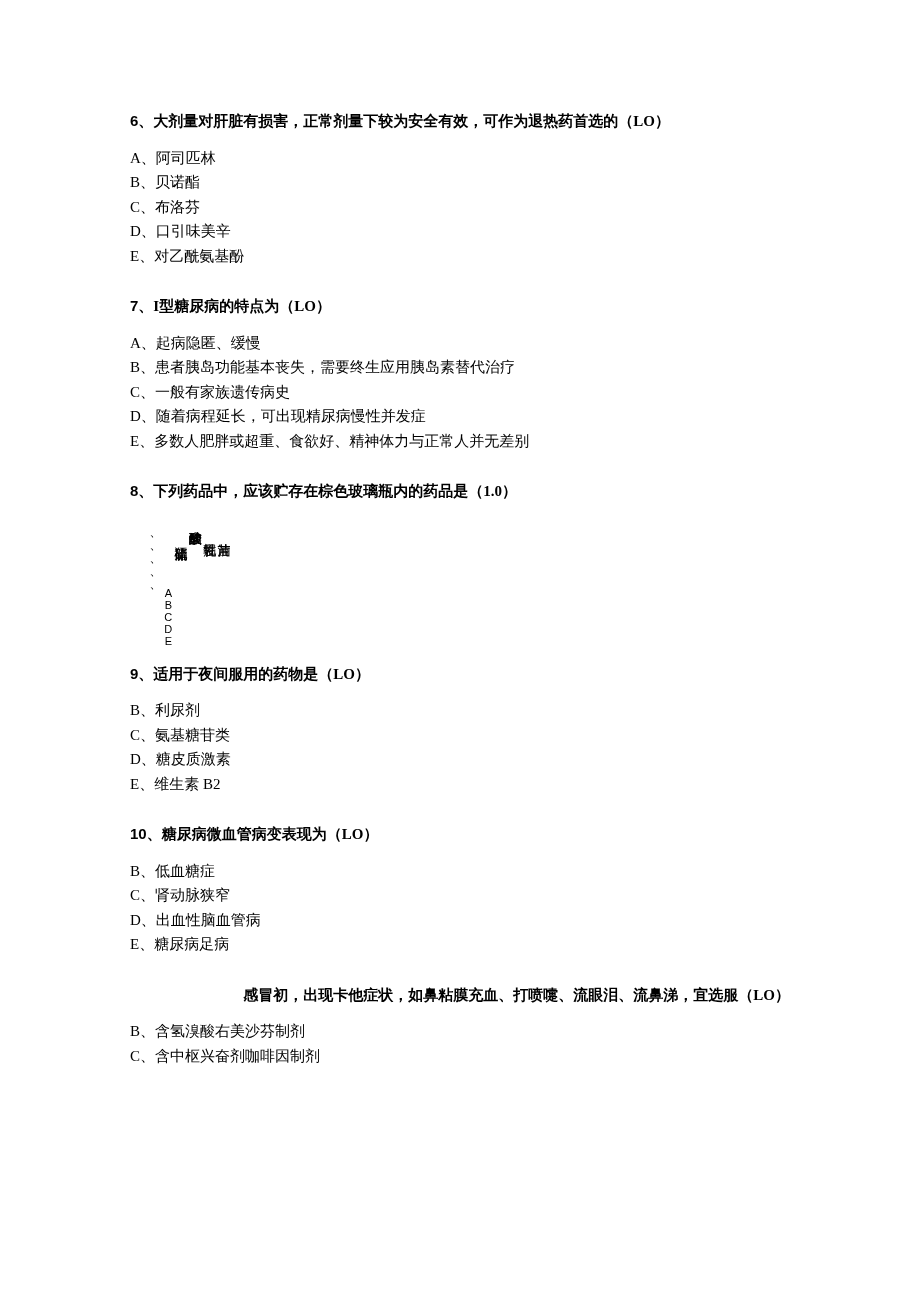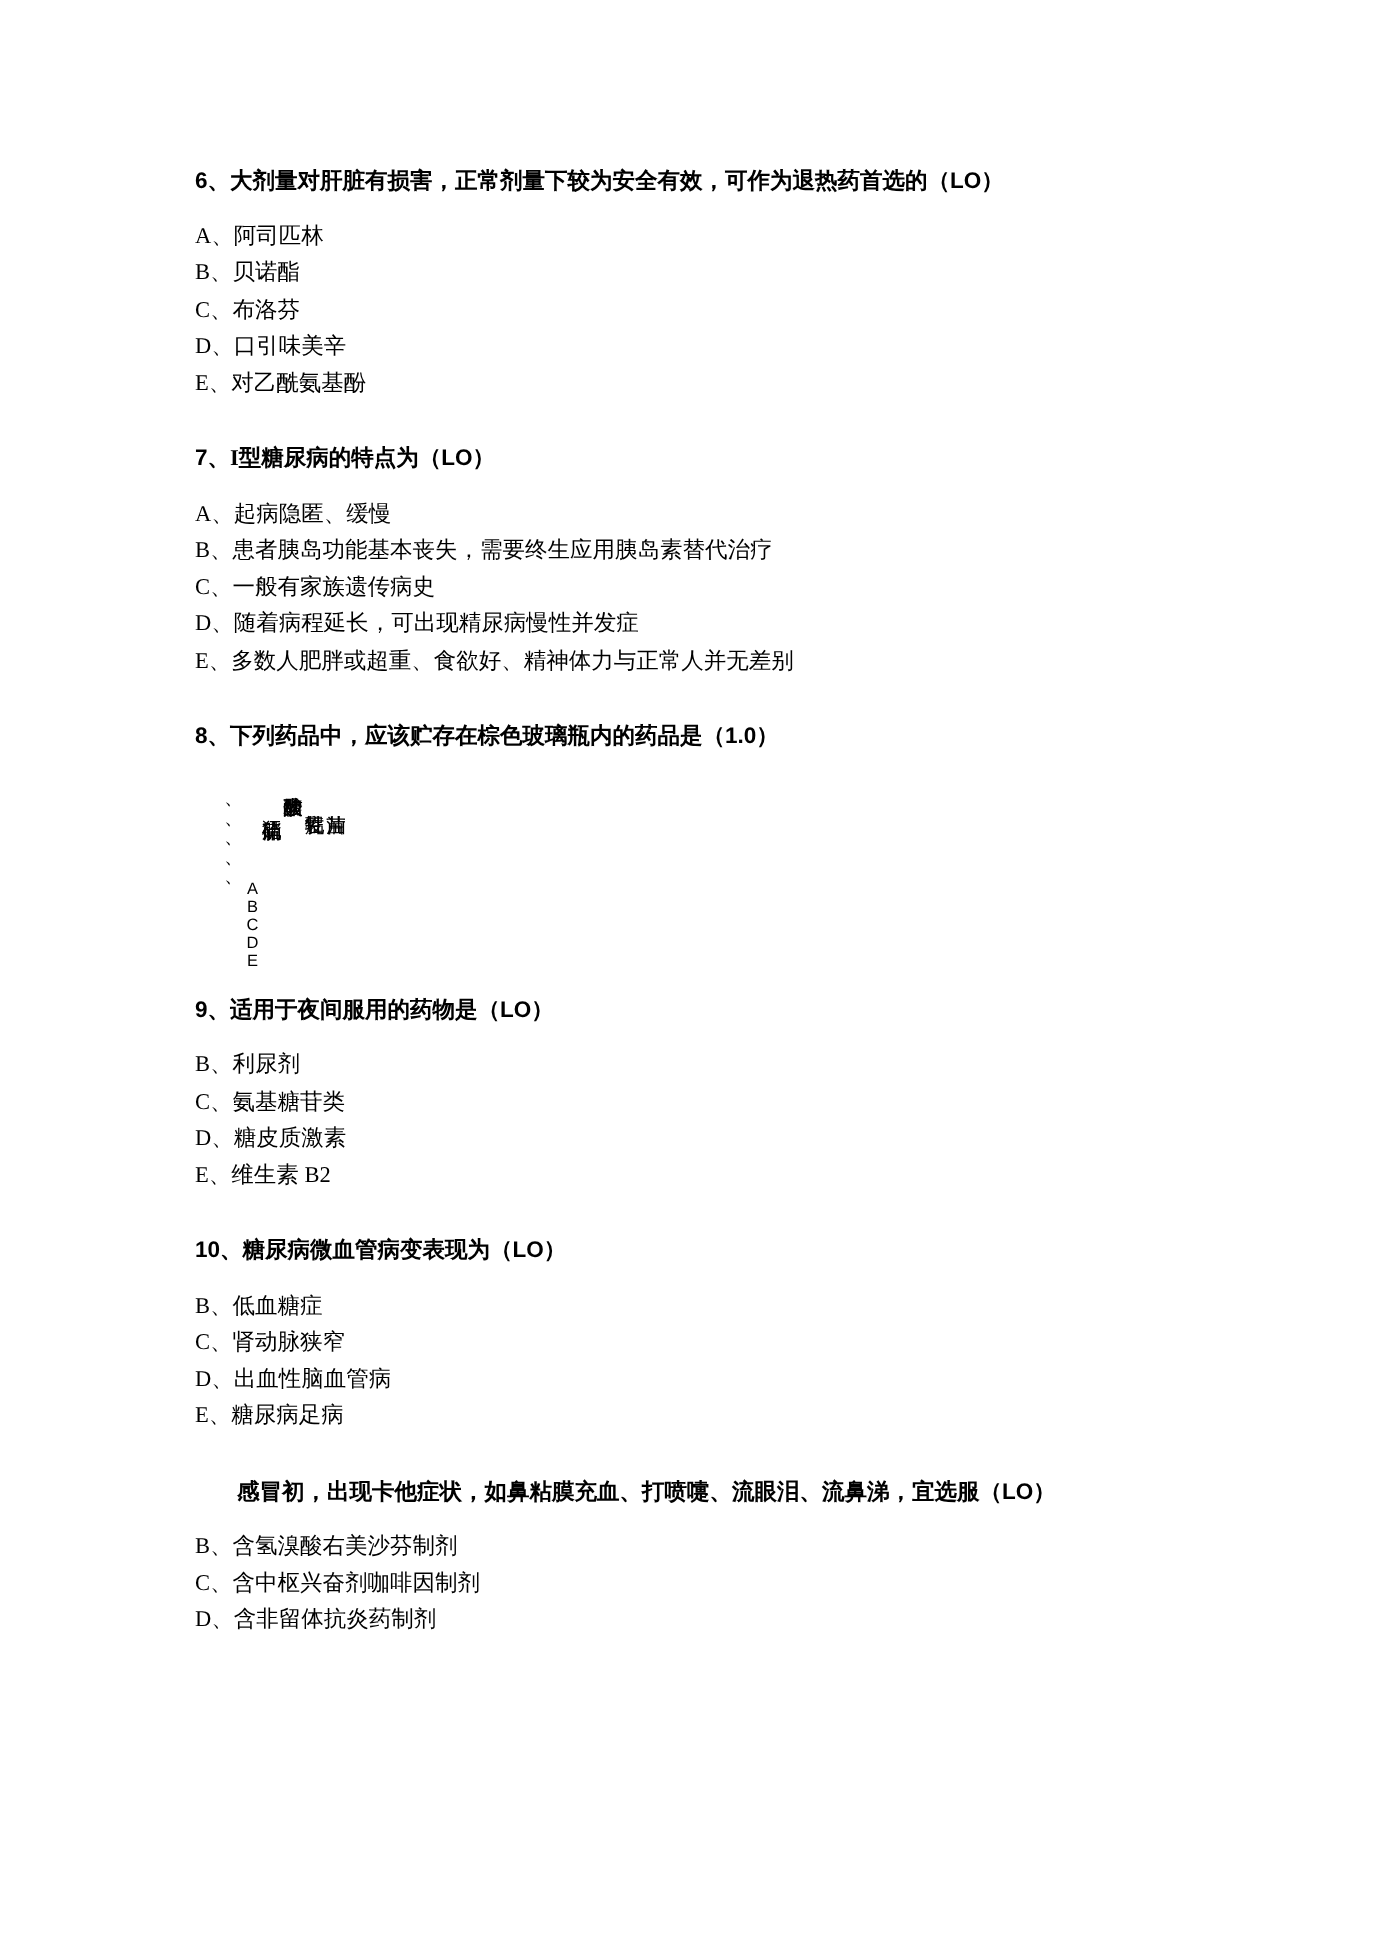--- a/index.html
+++ b/index.html
@@ -17,21 +17,21 @@
     margin-bottom: 28px;
   }
   .q-title {
     font-weight: bold;
     margin-bottom: 14px;
   }
   .q-title .num {
     font-family: Arial, sans-serif;
   }
   .q-title .score {
-    font-family: Liberation Sans, sans-serif;
+    font-family: Liberation Serif, serif;
   }
   .options {
     margin-left: 0;
   }
   .option {
     margin-bottom: 2px;
   }
   .option .letter {
   }
   .vertical-block {
@@ -44,20 +44,21 @@
   .vertical-col {
     writing-mode: vertical-rl;
     text-orientation: upright;
     font-size: 13px;
     line-height: 1.1;
     letter-spacing: 0;
     white-space: pre;
   }
   .q-indent {
     margin-left: 28px;
+    text-align: right;
   }
 </style>
 </head>
 <body>
 
 <div class="question">
   <div class="q-title">
     <span class="num">6</span><span>、</span><span>大剂量对肝脏有损害，正常剂量下较为安全有效，可作为退热药首选的（</span><span class="score">LO</span><span>）</span>
   </div>
   <div class="options">
@@ -120,15 +121,14 @@
   </div>
 </div>
 
 <div class="question">
   <div class="q-title q-indent">
     <span>感冒初，出现卡他症状，如鼻粘膜充血、打喷嚏、流眼泪、流鼻涕，宜选服（</span><span class="score">LO</span><span>）</span>
   </div>
   <div class="options">
     <div class="option"><span class="letter">B、</span><span>含氢溴酸右美沙芬制剂</span></div>
     <div class="option"><span class="letter">C、</span><span>含中枢兴奋剂咖啡因制剂</span></div>
-    <div class="option"><span class="letter">D、</span><span>含非留体抗炎药制剂</span></div>
   </div>
 </div>
 
 </body></html>

